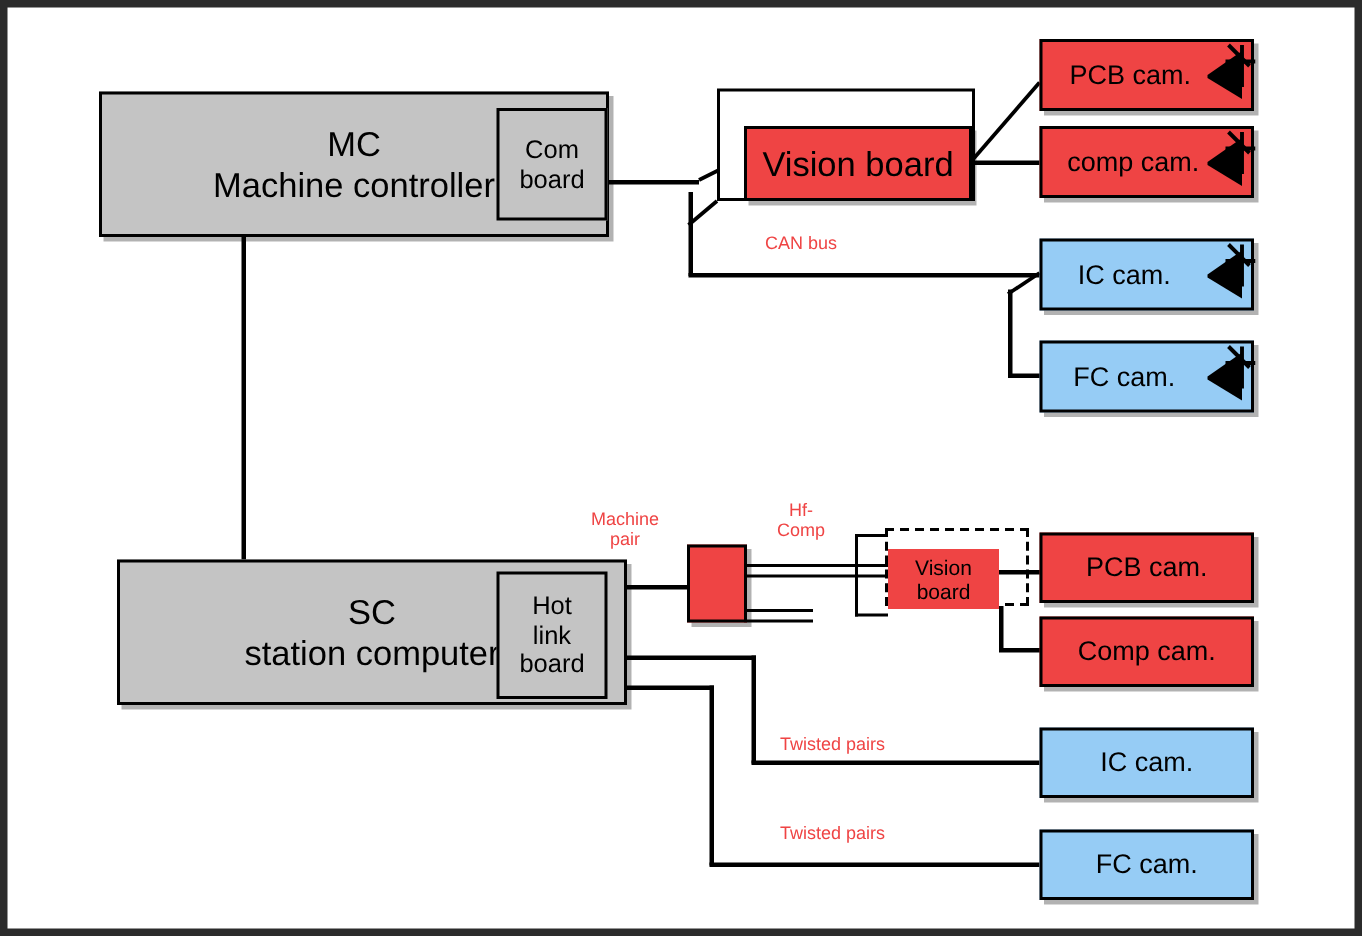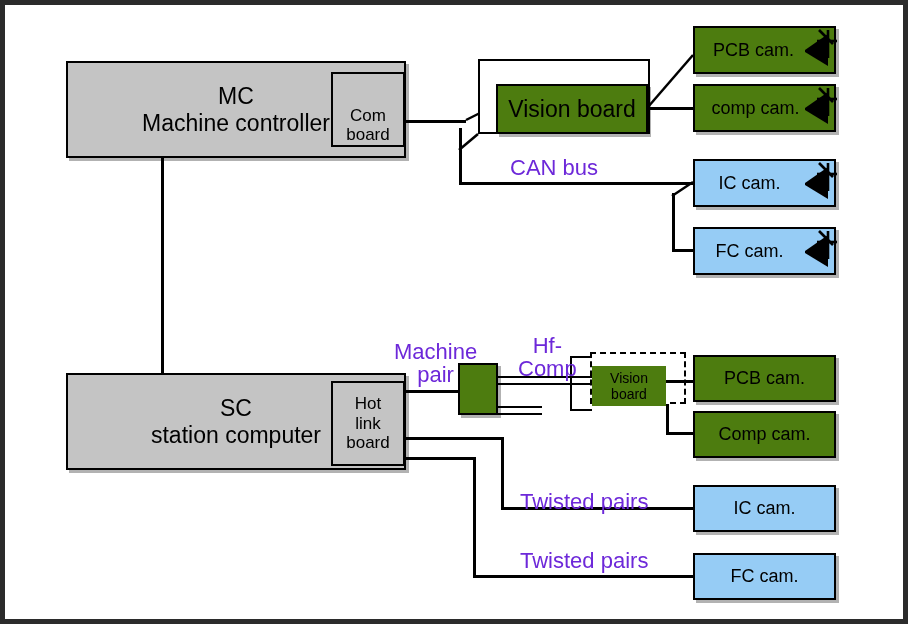--- a/index.html
+++ b/index.html
@@ -39,21 +39,21 @@
     border: 2.5px solid #000000;
     display: flex;
     align-items: center;
     justify-content: center;
     text-align: center;
     color: #000000;
     line-height: 1.15;
     z-index: 5;
   }
   .box.grey   { background: #c4c4c4; }
-  .box.yellow { background: #4d7c0f; }
+  .box.yellow { background: #ef4444; }
   .box.blue   { background: #96ccf5; }
   .box.white  { background: #ffffff; }
 
   .shadow {
     box-shadow: 3px 3px 0 rgba(0,0,0,0.30);
   }
 
   .big-label {
     font-size: 23px;
     white-space: pre-line;
@@ -65,22 +65,22 @@
   .cam-label {
     font-size: 18px;
   }
   .cam-label-sm {
     font-size: 14px;
   }
 
   
   .note {
     position: absolute;
-    font-size: 22px;
-    color: #6d28d9;
+    font-size: 12px;
+    color: #ef4444;
     white-space: pre-line;
     line-height: 1.05;
     z-index: 6;
   }
 
   
   .line {
     position: absolute;
     background: #000000;
     z-index: 2;
@@ -173,21 +173,21 @@
     <path d="M 693 182 L 672 196" stroke="#000" stroke-width="2.5" fill="none"></path>
   </svg>
 
   <div class="dashed-box" style="left:590px; top:352px; width:96px; height:52px;"></div>
 
   <div class="box grey shadow big-label" style="left:66px; top:61px; width:340px; height:97px;">
     <span class="txt">MC
 Machine controller</span>
   </div>
 
-  <div class="box grey sub-box-label" style="left:331px; top:72px; width:74px; height:75px; z-index:6;align-items:flex-end;">
+  <div class="box grey sub-box-label" style="left:331px; top:72px; width:74px; height:75px; z-index:6;">
     <span class="txt">Com
 board</span>
   </div>
 
   <div class="box white" style="left:478px; top:59px; width:172px; height:75px; z-index:4;">
   </div>
 
   <div class="box yellow shadow big-label" style="left:496px; top:84px; width:152px; height:50px; z-index:5;">
     <span class="txt">Vision board</span>
   </div>
@@ -231,21 +231,21 @@
     <line x1="22" y1="2" x2="36" y2="16" stroke="#000" stroke-width="2.6"></line>
   </svg>
 
   <svg class="cam-icon" style="left:797px; top:229px;" width="40" height="44" viewBox="0 0 40 44">
     <polygon points="31,6 31,38 8,24 8,22" fill="#000"></polygon>
     <line x1="31" y1="2" x2="31" y2="30" stroke="#000" stroke-width="2.6"></line>
     <line x1="20" y1="13" x2="40" y2="13" stroke="#000" stroke-width="2.6"></line>
     <line x1="22" y1="2" x2="36" y2="16" stroke="#000" stroke-width="2.6"></line>
   </svg>
 
-  <div class="box grey shadow big-label" style="left:66px; top:373px; width:340px; height:97px;">
+  <div class="box grey shadow big-label" style="left:78px; top:373px; width:340px; height:97px;">
     <span class="txt">SC
 station computer</span>
   </div>
 
   <div class="box grey sub-box-label" style="left:331px; top:381px; width:74px; height:85px; z-index:6;">
     <span class="txt">Hot
 link
 board</span>
   </div>
 

